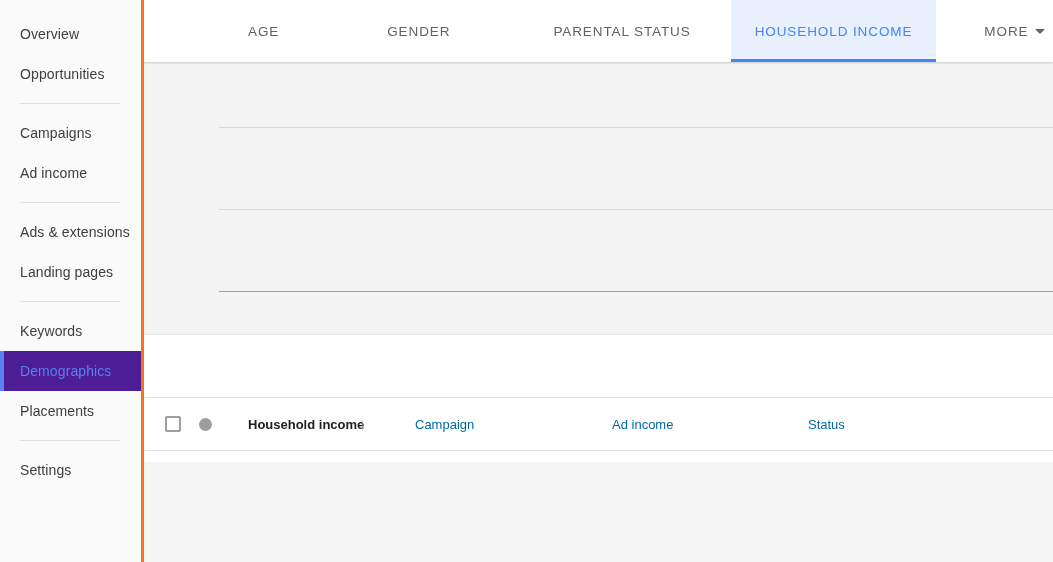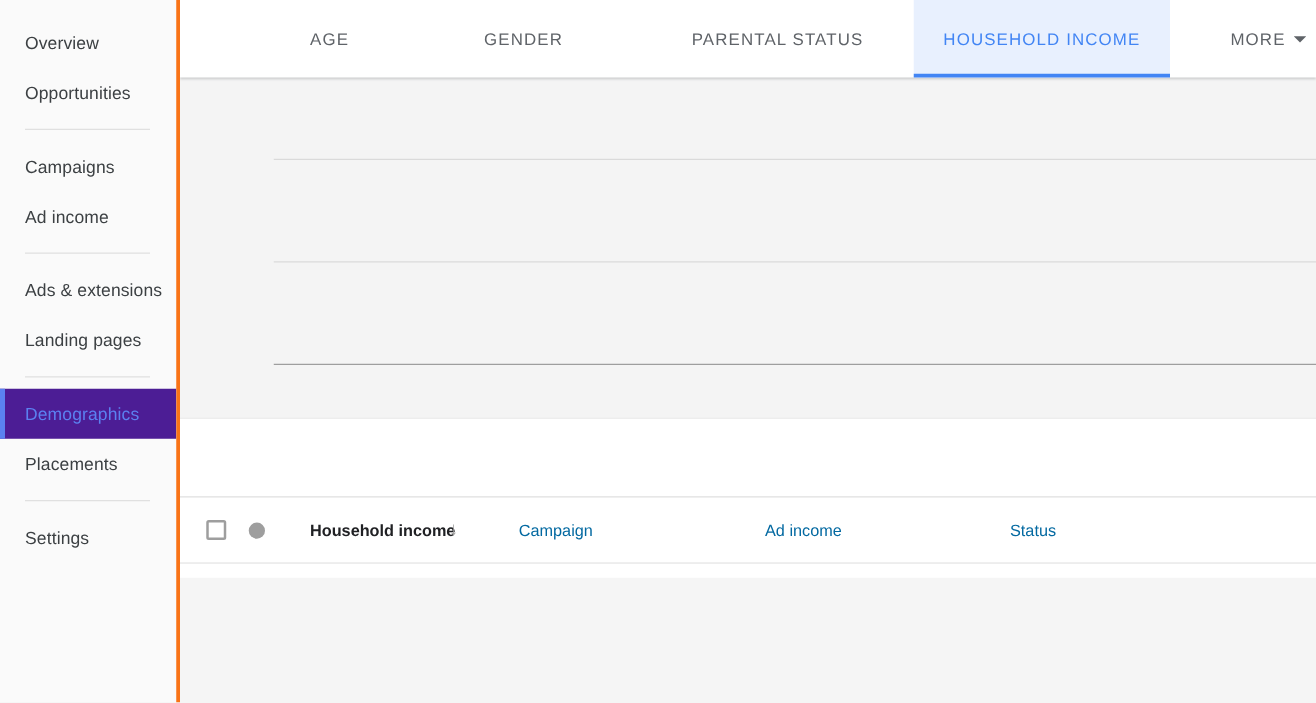--- a/index.html
+++ b/index.html
@@ -271,20 +271,23 @@
         <span>Ad income</span>
       </div>
       <div class="nav-divider"></div>
       <div class="nav-item">
         <span>Ads &amp; extensions</span>
       </div>
       <div class="nav-item">
         <span>Landing pages</span>
       </div>
       <div class="nav-divider"></div>
+      <div class="nav-item">
+        <span>Keywords</span>
+      </div>
       <div class="nav-item active">
         <span>Demographics</span>
       </div>
       <div class="nav-item">
         <span>Placements</span>
       </div>
       <div class="nav-divider"></div>
       <div class="nav-item">
         <span>Settings</span>
       </div>

